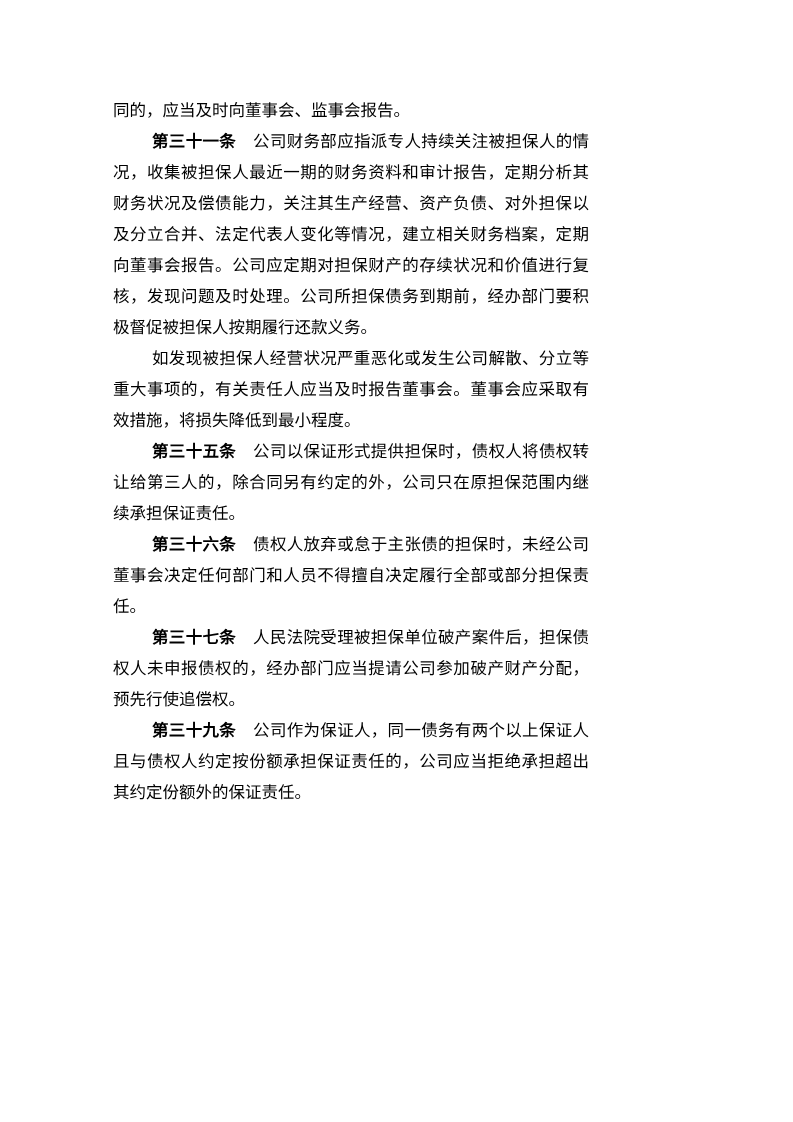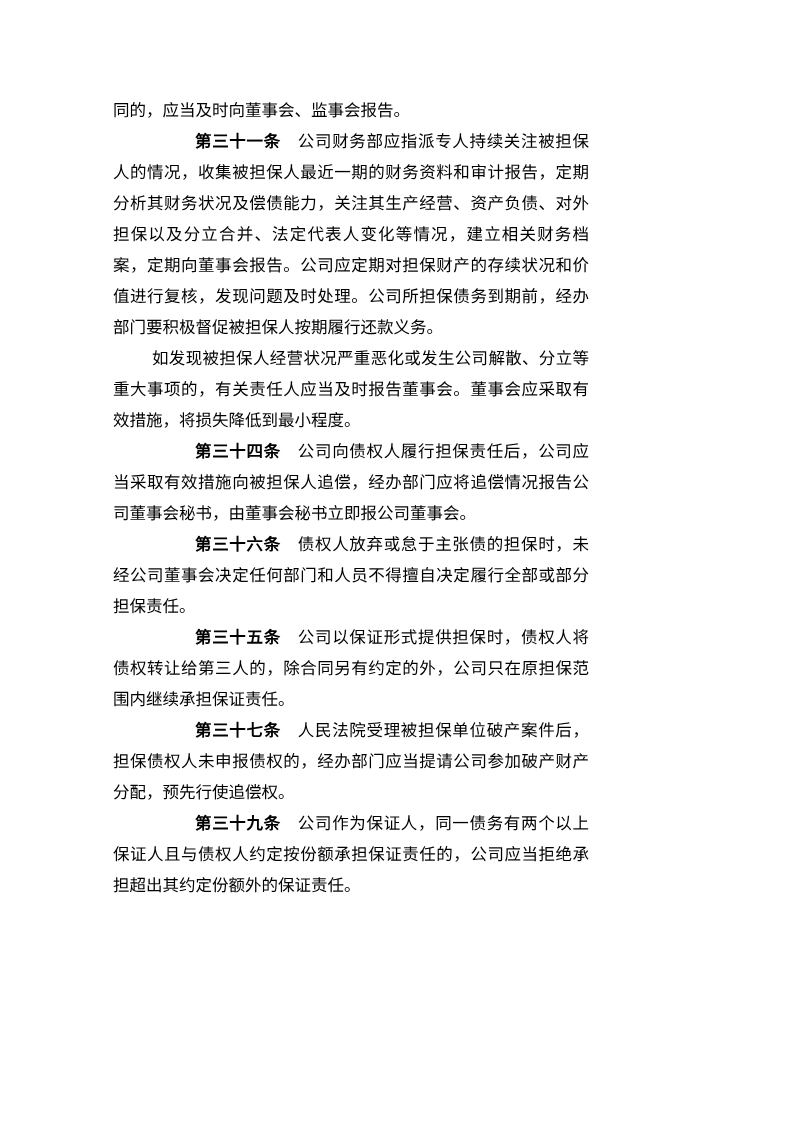--- a/index.html
+++ b/index.html
@@ -32,30 +32,28 @@
     padding: 0;
     text-indent: 39px;
   }
   p.para.no-indent {
     text-indent: 0;
   }
   .art-num {
     font-family: "Liberation Sans", "DejaVu Sans", sans-serif;
     font-weight: bold;
     margin-right: 17px;
-    margin-left: 43px;
   }
 </style>
 </head>
 <body>
 
 <div class="page">
   <main class="doc">
       <p class="para no-indent"><span>同的，应当及时向董事会、监事会报告。</span></p>
       <p class="para"><b class="art-num">第三十一条</b><span>公司财务部应指派专人持续关注被担保人的情况，收集被担保人最近一期的财务资料和审计报告，定期分析其财务状况及偿债能力，关注其生产经营、资产负债、对外担保以及分立合并、法定代表人变化等情况，建立相关财务档案，定期向董事会报告。公司应定期对担保财产的存续状况和价值进行复核，发现问题及时处理。公司所担保债务到期前，经办部门要积极督促被担保人按期履行还款义务。</span></p>
       <p class="para"><span>如发现被担保人经营状况严重恶化或发生公司解散、分立等重大事项的，有关责任人应当及时报告董事会。董事会应采取有效措施，将损失降低到最小程度。</span></p>
-      <p class="para"><b class="art-num">第三十四条</b><span>公司向债权人履行担保责任后，公司应当采取有效措施向被担保人追偿，经办部门应将追偿情况报告公司董事会秘书，由董事会秘书立即报公司董事会。</span></p>
+      <p class="para"><b class="art-num">第三十五条</b><span>公司以保证形式提供担保时，债权人将债权转让给第三人的，除合同另有约定的外，公司只在原担保范围内继续承担保证责任。</span></p>
       <p class="para"><b class="art-num">第三十六条</b><span>债权人放弃或怠于主张债的担保时，未经公司董事会决定任何部门和人员不得擅自决定履行全部或部分担保责任。</span></p>
-      <p class="para"><b class="art-num">第三十五条</b><span>公司以保证形式提供担保时，债权人将债权转让给第三人的，除合同另有约定的外，公司只在原担保范围内继续承担保证责任。</span></p>
       <p class="para"><b class="art-num">第三十七条</b><span>人民法院受理被担保单位破产案件后，担保债权人未申报债权的，经办部门应当提请公司参加破产财产分配，预先行使追偿权。</span></p>
       <p class="para"><b class="art-num">第三十九条</b><span>公司作为保证人，同一债务有两个以上保证人且与债权人约定按份额承担保证责任的，公司应当拒绝承担超出其约定份额外的保证责任。</span></p>
     </main>
 </div>
 
 </body></html>

